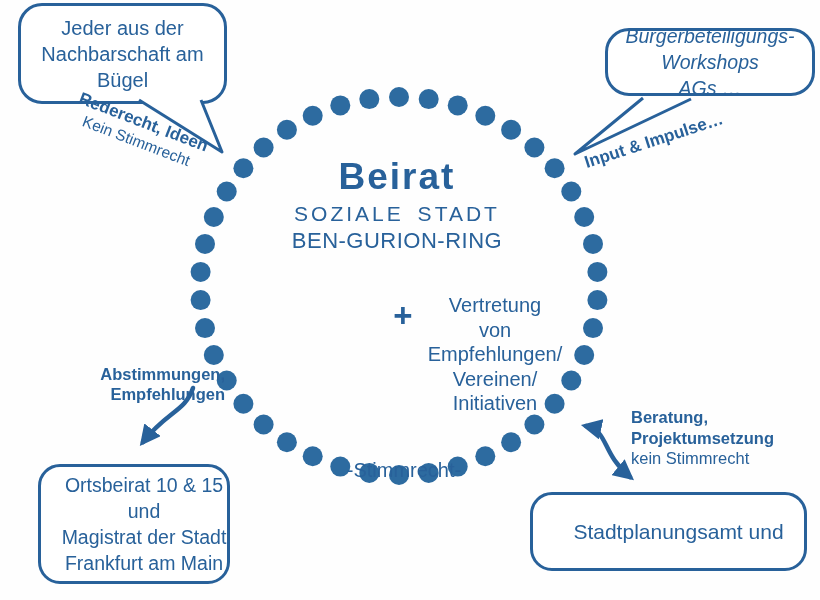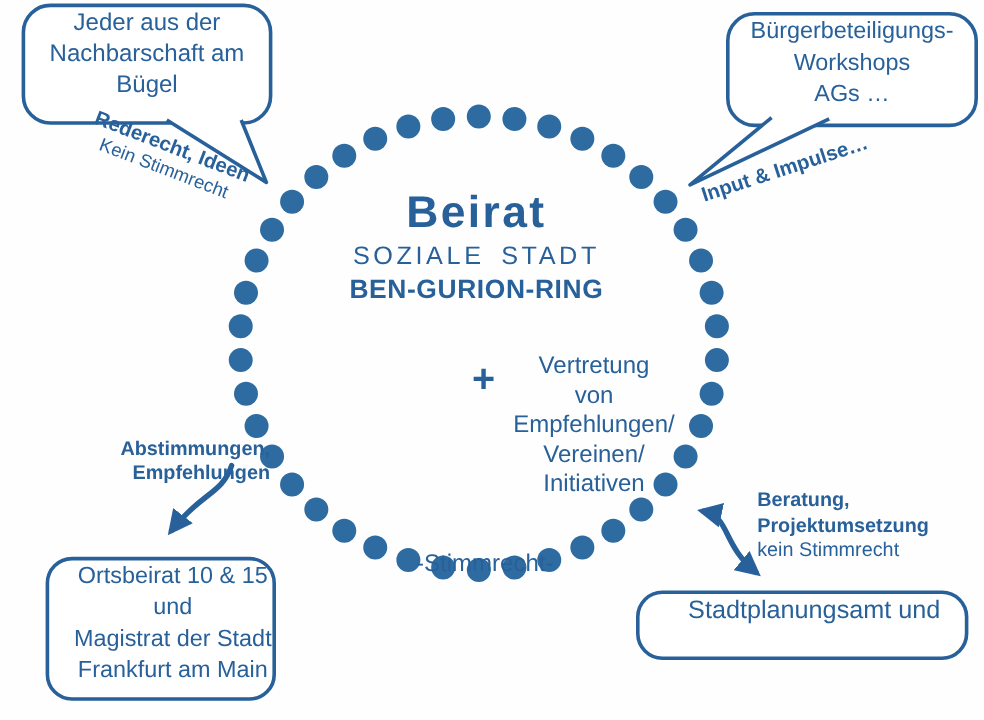--- a/index.html
+++ b/index.html
@@ -15,43 +15,43 @@
     overflow:hidden;color:var(--accent);
   }
   .layer{position:absolute;left:0;top:0;pointer-events:none;}
   #ring circle{fill:var(--dot);}
   .arrow{fill:none;stroke:var(--accent);stroke-width:4.5;stroke-linecap:round;}
   .tailpath{fill:#fff;stroke:var(--accent);stroke-width:3;stroke-linejoin:round;}
   .marker-head{fill:var(--accent);}
 
   .bubble,.box{
     position:absolute;border:3px solid var(--accent);background:#fff;
-    display:flex;flex-direction:column;align-items:center;
+    display:flex;flex-direction:column;align-items:center;justify-content:center;
     text-align:center;color:var(--accent);
   }
   .bubble{border-radius:24px;}
   .box{border-radius:22px;padding-left:20px;}
   .bubble-tl{left:18px;top:3px;width:209px;height:101px;font-size:20px;line-height:26px;}
-  .bubble-tr{left:605px;top:10px;width:210px;height:96px;font-size:19.5px;line-height:26px;}
+  .bubble-tr{left:605px;top:28px;width:210px;height:68px;font-size:19.5px;line-height:26px;font-style:italic;}
   .box-bl{left:38px;top:464px;width:192px;height:120px;font-size:19.5px;line-height:26px;}
-  .box-br{left:530px;top:492px;width:277px;height:58px;font-size:21px;line-height:28px;}
+  .box-br{left:530px;top:492px;width:277px;height:79px;font-size:21px;line-height:28px;}
 
   .ann{position:absolute;color:var(--accent);}
   .ann .b{font-weight:bold;}
   .ann-tl{left:58px;top:112px;width:164px;text-align:center;transform:rotate(21deg);}
   .ann-tl .b{font-size:17px;line-height:20px;}
   .ann-tl .n{font-size:15.5px;line-height:19px;}
   .ann-tr{left:574px;top:131px;width:160px;text-align:center;transform:rotate(-18deg);font-weight:bold;font-size:17px;}
   .ann-bl{left:38px;top:364px;width:140px;text-align:right;font-weight:bold;font-size:16.5px;line-height:20px;margin-left:47px;}
   .ann-br{left:631px;top:407px;width:170px;text-align:left;font-size:16.5px;line-height:20.5px;}
 
   .ctr{position:absolute;text-align:center;color:var(--accent);margin-top:25px;}
   .title{left:197px;top:131px;width:400px;font-size:37px;font-weight:bold;letter-spacing:2px;}
   .sub1{left:197px;top:177px;width:400px;font-size:21px;letter-spacing:3px;word-spacing:5px;}
-  .sub2{left:197px;top:203px;width:400px;font-size:22px;letter-spacing:0.5px;font-weight:bold;}
+  .sub2{left:197px;top:203px;width:400px;font-size:22px;letter-spacing:0.5px;}
   .group{top:268px;width:200px;font-size:20px;line-height:24.5px;}
   .group-left{left:203px;}
   .group-right{left:395px;}
   .plus{left:388px;top:272px;width:30px;font-size:33px;font-weight:bold;}
   .voting{left:204px;top:434px;width:400px;font-size:20px;}
 </style>
 </head>
 <body>
 
 <div class="stage">

